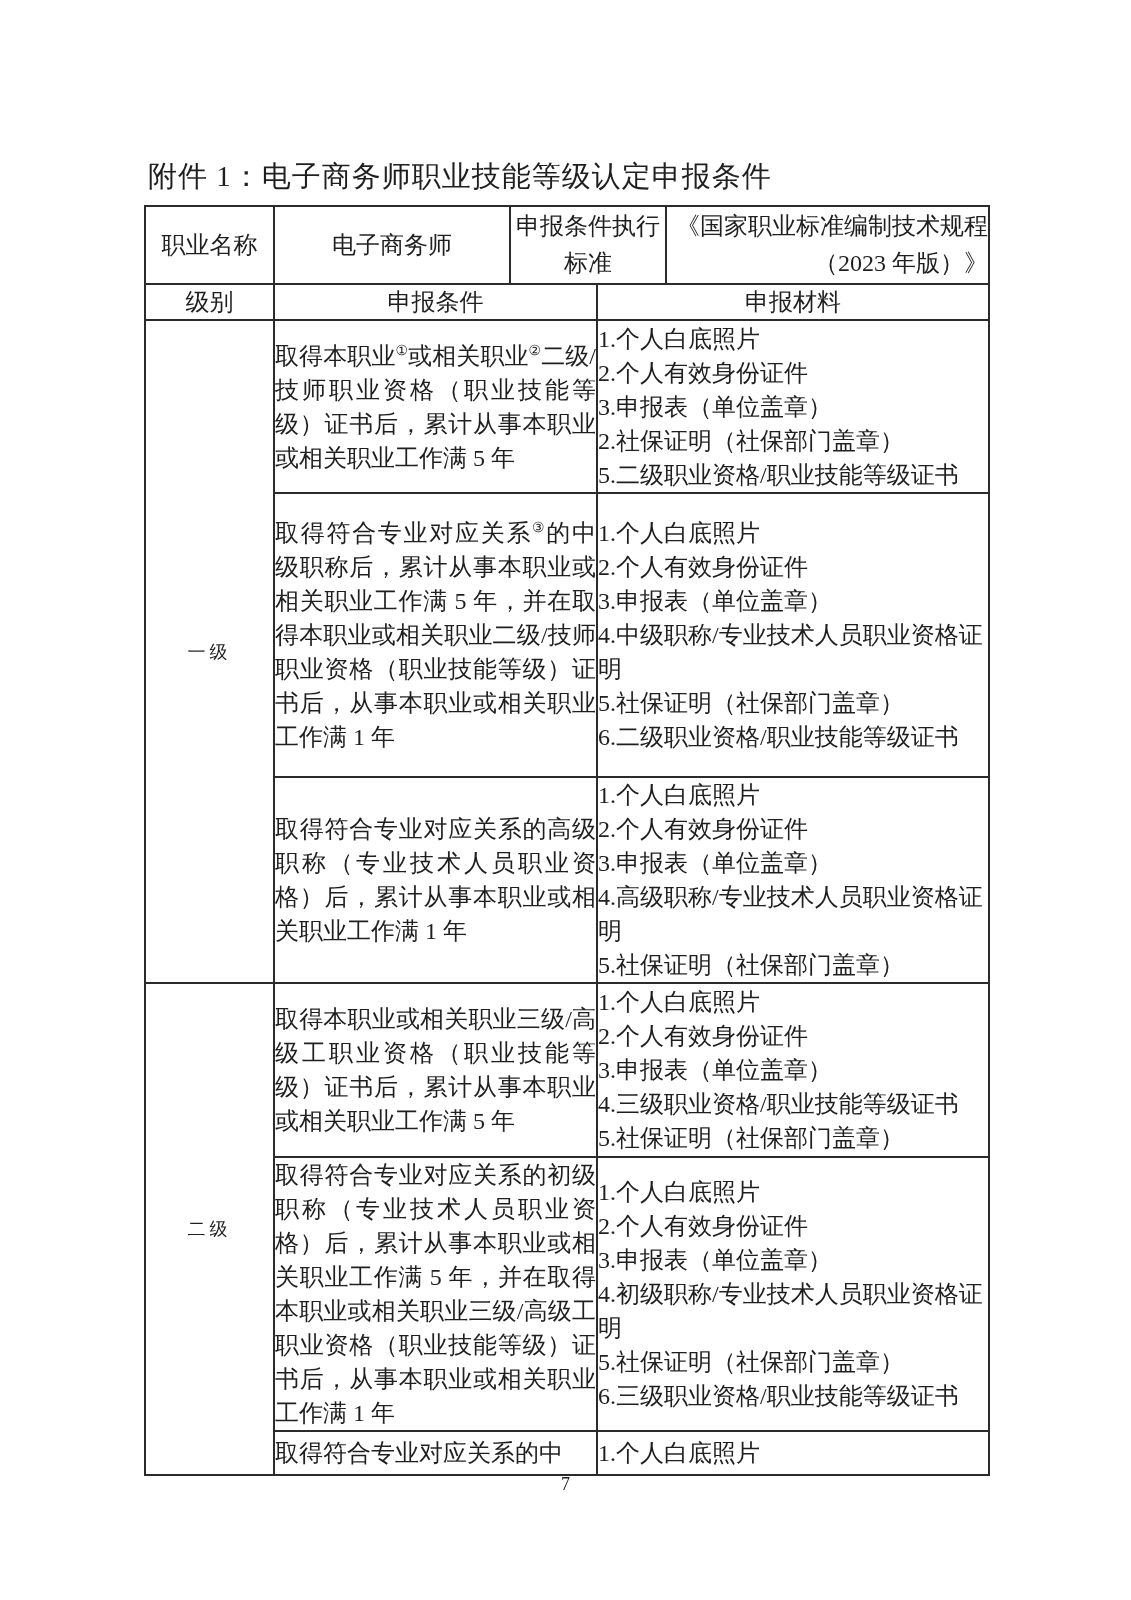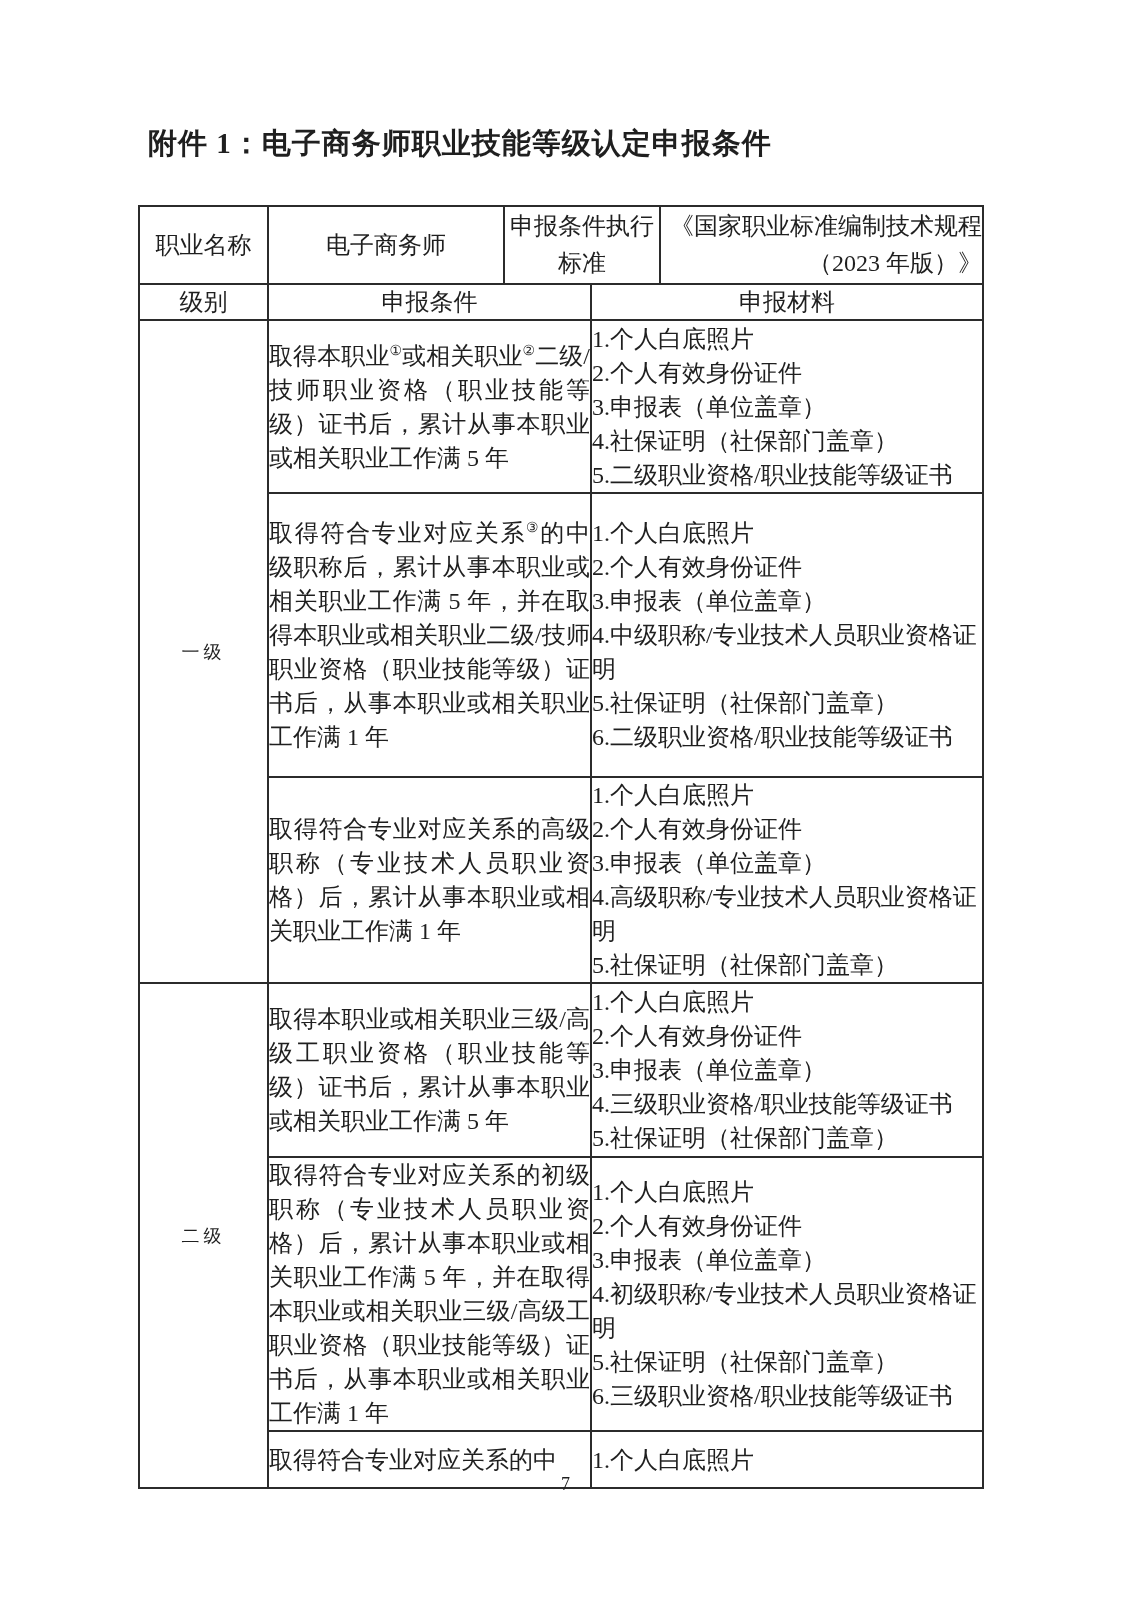--- a/index.html
+++ b/index.html
@@ -12,30 +12,30 @@
     width: 1131px;
     height: 1600px;
     background: #ffffff;
     font-family: "Liberation Serif", "DejaVu Serif", serif;
     color: #1f1f1f;
     overflow: hidden;
   }
   .doc-title {
     position: absolute;
     left: 148px;
-    top: 124px;
+    top: 157px;
     font-size: 29px;
-    font-weight: bold;
+    font-weight: normal;
     letter-spacing: 1px;
     margin: 0;
     white-space: nowrap;
   }
   table.app-table {
     position: absolute;
-    left: 138px;
+    left: 144px;
     top: 205px;
     width: 844px;
     border-collapse: collapse;
     table-layout: fixed;
     font-size: 24px;
   }
   table.app-table td {
     border: 2px solid #2b2b2b;
     vertical-align: middle;
     padding: 0;
@@ -107,21 +107,21 @@
       <td colspan="2" class="center head">申报材料</td>
     </tr>
 
     <tr style="height:173px">
       <td rowspan="3" class="level-cell">一级</td>
       <td colspan="2" class="cond">取得本职业<sup>①</sup>或相关职业<sup>②</sup>二级/技师职业资格（职业技能等级）证书后，累计从事本职业或相关职业工作满 5 年</td>
       <td colspan="2" class="mats">
             <div class="mat-line">1.个人白底照片</div>
             <div class="mat-line">2.个人有效身份证件</div>
             <div class="mat-line">3.申报表（单位盖章）</div>
-            <div class="mat-line">4.社保证明（社保部门盖章）</div>
+            <div class="mat-line">2.社保证明（社保部门盖章）</div>
             <div class="mat-line">5.二级职业资格/职业技能等级证书</div>
           </td>
     </tr>
 
     <tr style="height:284px">
       <td colspan="2" class="cond">取得符合专业对应关系<sup>③</sup>的中级职称后，累计从事本职业或相关职业工作满 5 年，并在取得本职业或相关职业二级/技师职业资格（职业技能等级）证书后，从事本职业或相关职业工作满 1 年</td>
       <td colspan="2" class="mats">
             <div class="mat-line">1.个人白底照片</div>
             <div class="mat-line">2.个人有效身份证件</div>
             <div class="mat-line">3.申报表（单位盖章）</div>
@@ -159,21 +159,21 @@
       <td colspan="2" class="mats">
             <div class="mat-line">1.个人白底照片</div>
             <div class="mat-line">2.个人有效身份证件</div>
             <div class="mat-line">3.申报表（单位盖章）</div>
             <div class="mat-line">4.初级职称/专业技术人员职业资格证明</div>
             <div class="mat-line">5.社保证明（社保部门盖章）</div>
             <div class="mat-line">6.三级职业资格/职业技能等级证书</div>
           </td>
     </tr>
 
-    <tr style="height:57px">
+    <tr style="height:44px">
       <td colspan="2" class="cond">取得符合专业对应关系的中</td>
       <td colspan="2" class="mats">
             <div class="mat-line">1.个人白底照片</div>
           </td>
     </tr>
   </tbody>
     </table>
 
   <div class="page-number">7</div>
 

